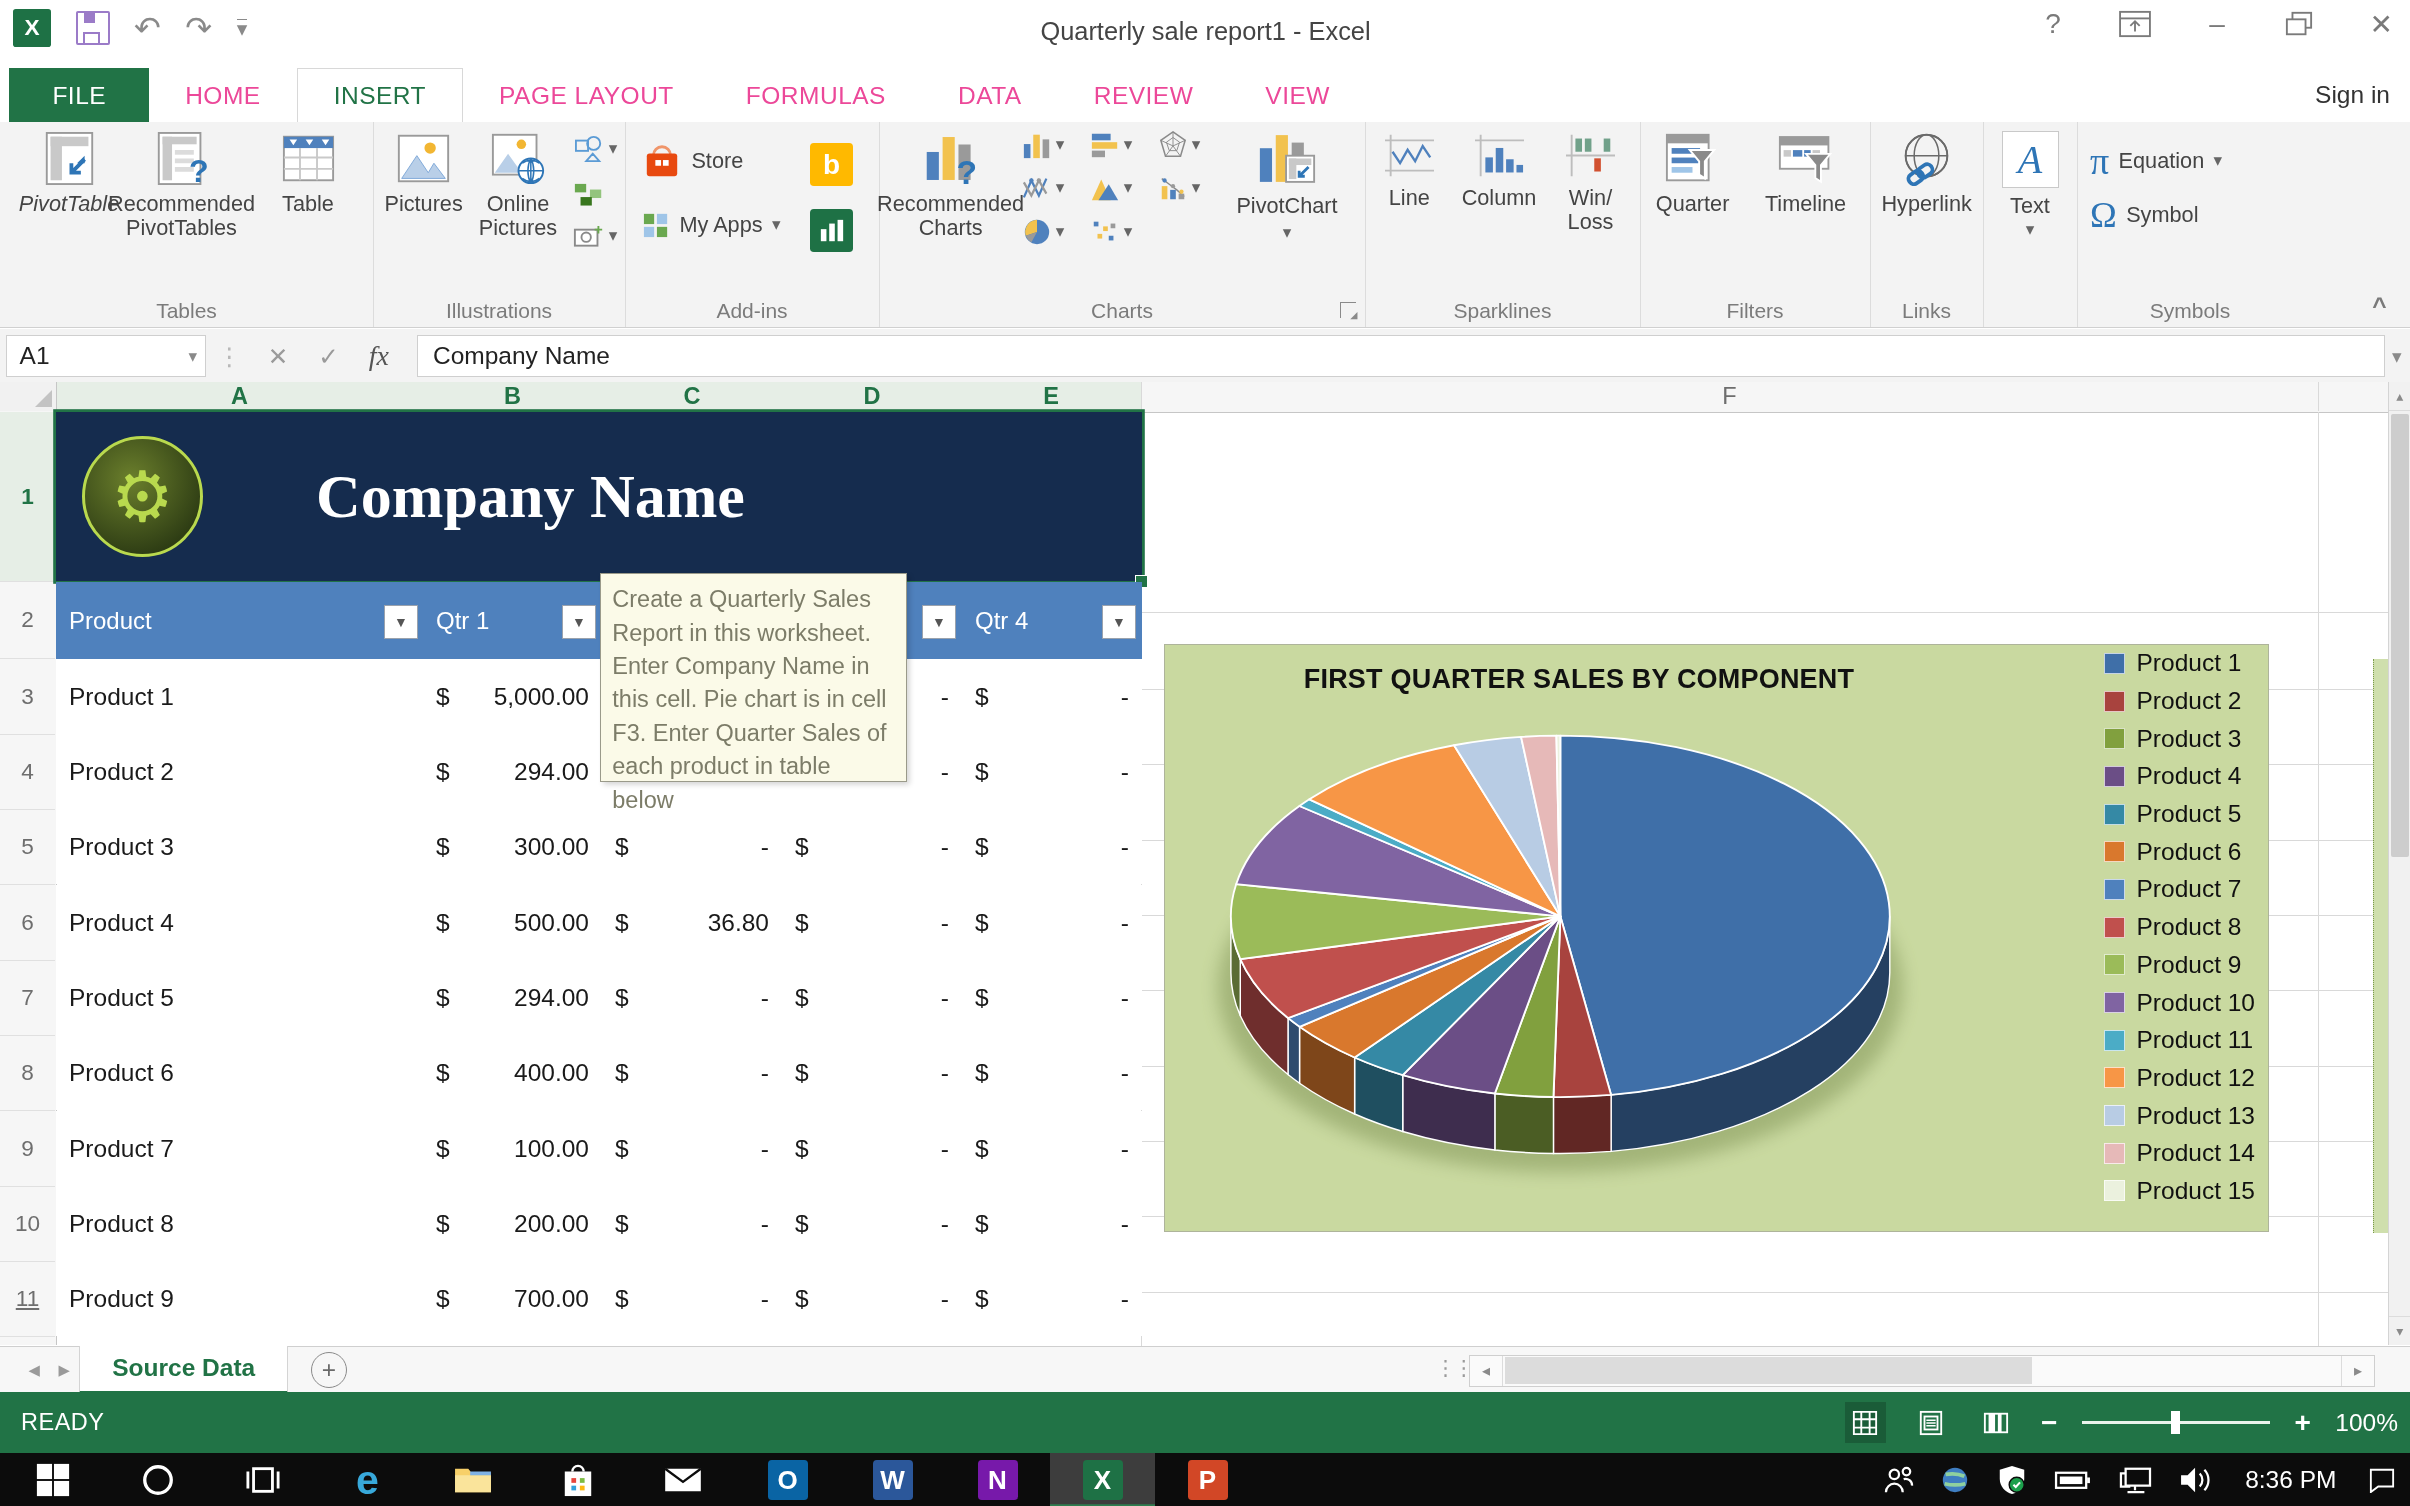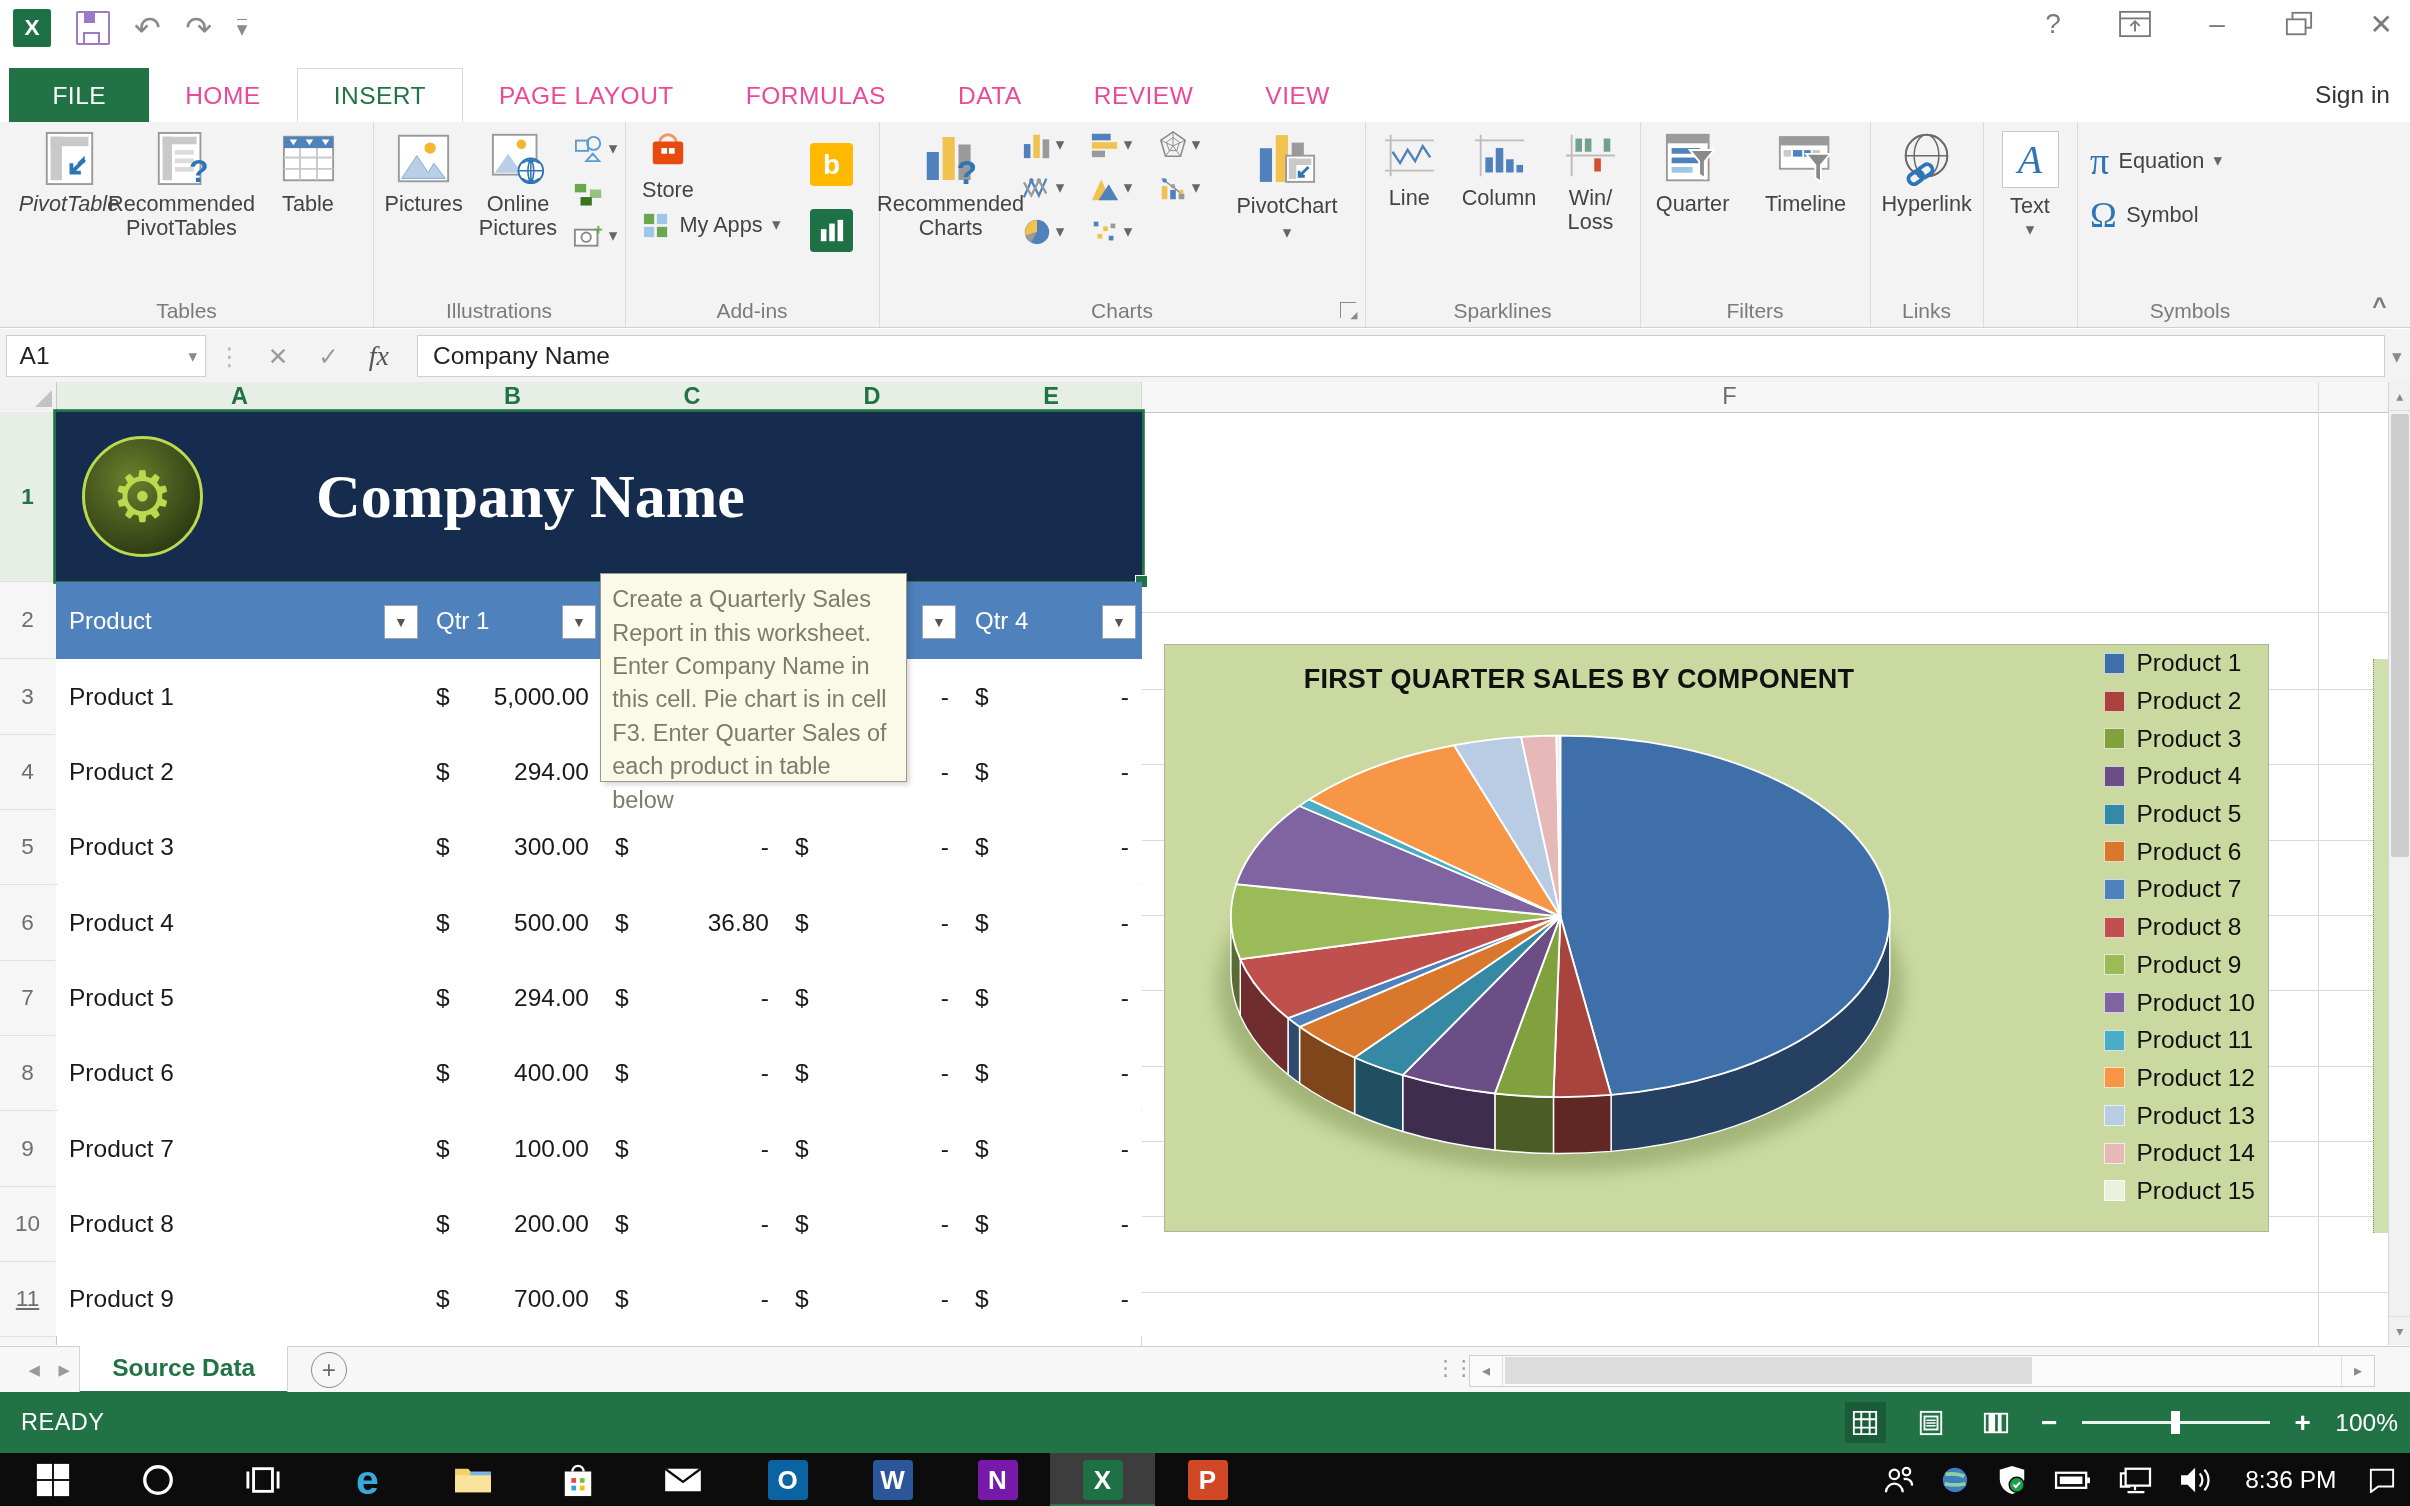--- a/index.html
+++ b/index.html
@@ -133,20 +133,21 @@
 <div id="screen">
 
   <div id="titlebar">
     <div class="qat">
       <div class="xl-logo">X</div>
       <div class="floppy"></div>
       <div class="qat-glyph">↶</div>
       <div class="qat-glyph">↷</div>
       <div class="qat-caret">▾</div>
     </div>
+    <div id="win-title">Quarterly sale report1 - Excel</div>
     <div class="win-controls">
       <div class="wc">?</div>
       <div class="wc">
         <svg width="34" height="28" viewBox="0 0 36 30">
             <rect x="2" y="2" width="32" height="26" fill="none" stroke="#7a7a7a" stroke-width="2"></rect>
             <line x1="2" y1="9" x2="34" y2="9" stroke="#7a7a7a" stroke-width="2"></line>
             <path d="M18 23 L18 13 M13 17 L18 12 L23 17" stroke="#7a7a7a" stroke-width="2" fill="none"></path>
           </svg>
       </div>
       <div class="wc">–</div>
@@ -250,21 +251,21 @@
             <rect x="2" y="6" width="24" height="17" fill="#fff" stroke="#8a8a8a" stroke-width="2"></rect>
             <circle cx="14" cy="14" r="5" fill="none" stroke="#8a8a8a" stroke-width="2"></circle>
             <path d="M27 2 v8 M23 6 h8" stroke="#6aa84f" stroke-width="2"></path>
           </svg>
         <span class="caret">▾</span>
       </div>
       <div class="glabel">Illustrations</div>
     </div>
 
     <div class="rgroup" style="left:625px;width:254px;">
-      <div class="smallrow" style="left:17px;top:8px;flex-direction:column;">
+      <div class="smallrow" style="left:17px;top:20px;">
         <svg width="40" height="38" viewBox="0 0 42 40">
             <path d="M12 14 a9 9 0 0 1 18 0" fill="none" stroke="#f0956a" stroke-width="3"></path>
             <rect x="5" y="12" width="32" height="24" rx="3" fill="#e8490f"></rect>
             <rect x="14" y="19" width="6" height="6" fill="#fff"></rect>
             <rect x="22" y="19" width="6" height="6" fill="#fff"></rect>
           </svg>
         <span>Store</span>
       </div>
       <div class="smallrow" style="left:17px;top:90px;">
         <svg width="28" height="26" viewBox="0 0 30 28">

